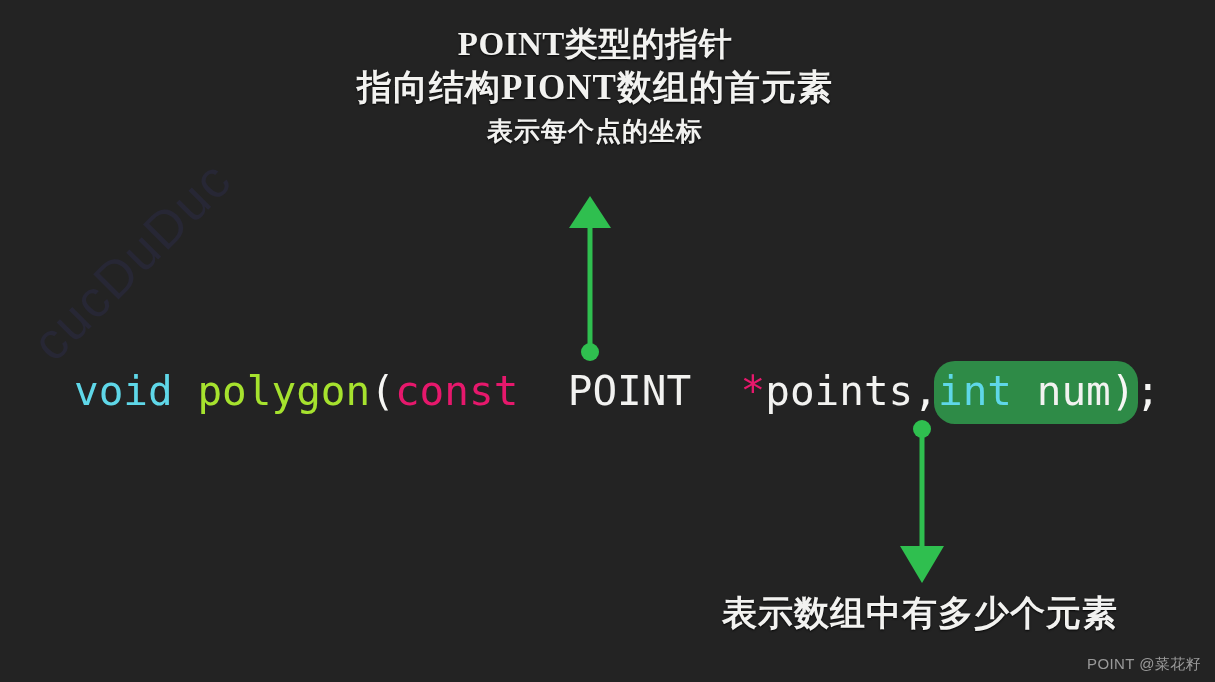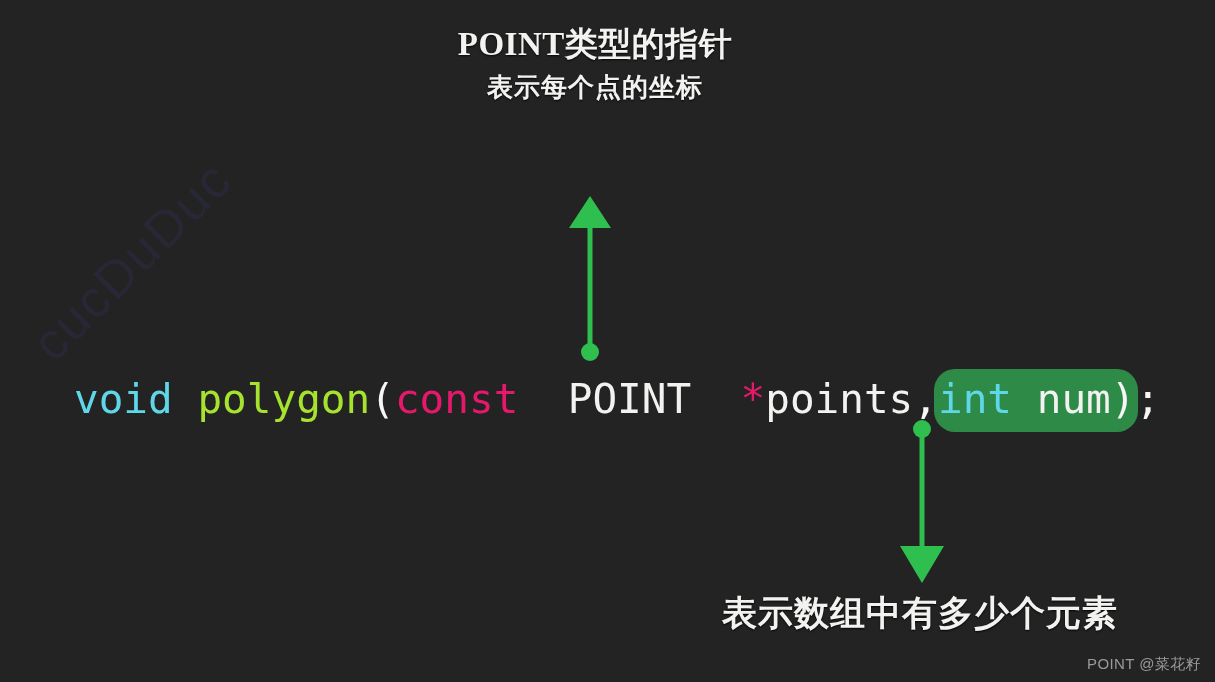--- a/index.html
+++ b/index.html
@@ -79,21 +79,21 @@
     position: absolute;
     pointer-events: none;
   }
   #arrow-up-svg  { left: 558px; top: 190px; }
   #arrow-down-svg { left: 890px; top: 418px; }
 
   
   .code-line {
     position: absolute;
     left: 74px;
-    top: 373px;
+    top: 365px;
     font-family: "DejaVu Sans Mono", "Liberation Mono", monospace;
     font-size: 41px;
     line-height: 52px;
     white-space: pre;
     letter-spacing: 0px;
   }
   .code-line .tok { position: relative; }
   .t-kw      { color: #5fd7e8; }            
   .t-fn      { color: #a6e22e; }            
   .t-punct   { color: #f6f6f4; }            
@@ -133,20 +133,21 @@
 </style>
 </head>
 <body>
 
 <div id="stage">
 
   <div class="bg-watermark">cucDuDuc</div>
 
   <div class="annotation-top">
     <span class="line l1">POINT类型的指针</span>
+    <span class="line l2">指向结构PIONT数组的首元素</span>
     <span class="line l3">表示每个点的坐标</span>
   </div>
 
   <svg class="arrow-svg" id="arrow-up-svg" width="64" height="178" viewBox="0 0 64 178">
     <line x1="32" y1="162" x2="32" y2="26" stroke="#2fbf4f" stroke-width="5"></line>
     <polygon points="32,6 11,38 53,38" fill="#2fbf4f"></polygon>
     <circle cx="32" cy="162" r="9" fill="#2fbf4f"></circle>
   </svg>
 
   <svg class="arrow-svg" id="arrow-down-svg" width="64" height="172" viewBox="0 0 64 172">

